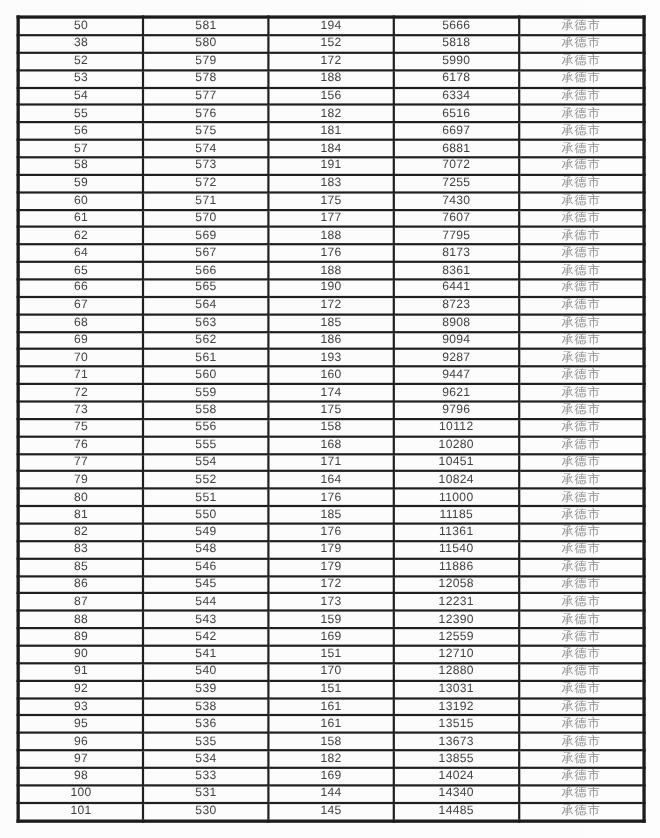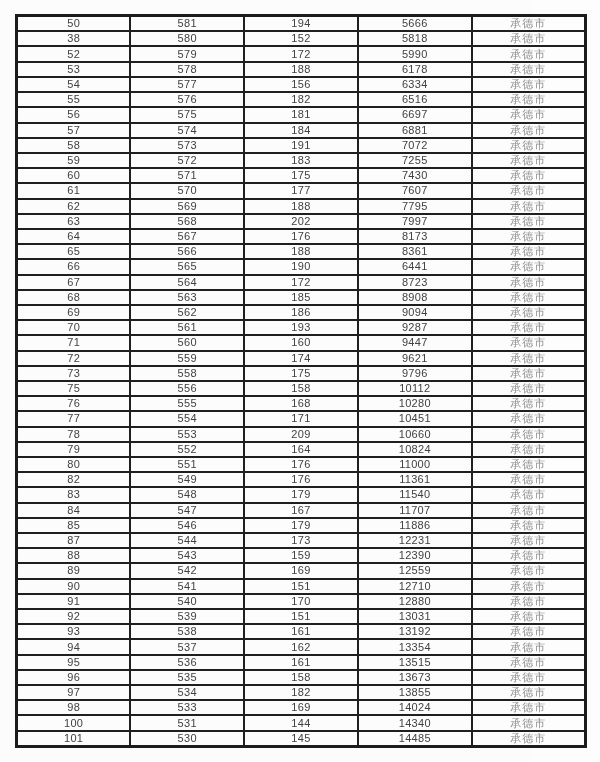--- a/index.html
+++ b/index.html
@@ -144,27 +144,20 @@
           <td class="city">承德市</td>
         </tr>
         <tr>
           <td>62</td>
           <td>569</td>
           <td>188</td>
           <td>7795</td>
           <td class="city">承德市</td>
         </tr>
         <tr>
-          <td>63</td>
-          <td>568</td>
-          <td>202</td>
-          <td>7997</td>
-          <td class="city">承德市</td>
-        </tr>
-        <tr>
           <td>64</td>
           <td>567</td>
           <td>176</td>
           <td>8173</td>
           <td class="city">承德市</td>
         </tr>
         <tr>
           <td>65</td>
           <td>566</td>
           <td>188</td>
@@ -242,69 +235,69 @@
           <td class="city">承德市</td>
         </tr>
         <tr>
           <td>77</td>
           <td>554</td>
           <td>171</td>
           <td>10451</td>
           <td class="city">承德市</td>
         </tr>
         <tr>
-          <td>78</td>
-          <td>553</td>
-          <td>209</td>
-          <td>10660</td>
-          <td class="city">承德市</td>
-        </tr>
-        <tr>
           <td>79</td>
           <td>552</td>
           <td>164</td>
           <td>10824</td>
           <td class="city">承德市</td>
         </tr>
         <tr>
           <td>80</td>
           <td>551</td>
           <td>176</td>
           <td>11000</td>
           <td class="city">承德市</td>
         </tr>
         <tr>
+          <td>81</td>
+          <td>550</td>
+          <td>185</td>
+          <td>11185</td>
+          <td class="city">承德市</td>
+        </tr>
+        <tr>
           <td>82</td>
           <td>549</td>
           <td>176</td>
           <td>11361</td>
           <td class="city">承德市</td>
         </tr>
         <tr>
           <td>83</td>
           <td>548</td>
           <td>179</td>
           <td>11540</td>
           <td class="city">承德市</td>
         </tr>
         <tr>
-          <td>84</td>
-          <td>547</td>
-          <td>167</td>
-          <td>11707</td>
-          <td class="city">承德市</td>
-        </tr>
-        <tr>
           <td>85</td>
           <td>546</td>
           <td>179</td>
           <td>11886</td>
           <td class="city">承德市</td>
         </tr>
         <tr>
+          <td>86</td>
+          <td>545</td>
+          <td>172</td>
+          <td>12058</td>
+          <td class="city">承德市</td>
+        </tr>
+        <tr>
           <td>87</td>
           <td>544</td>
           <td>173</td>
           <td>12231</td>
           <td class="city">承德市</td>
         </tr>
         <tr>
           <td>88</td>
           <td>543</td>
           <td>159</td>
@@ -337,27 +330,20 @@
           <td>539</td>
           <td>151</td>
           <td>13031</td>
           <td class="city">承德市</td>
         </tr>
         <tr>
           <td>93</td>
           <td>538</td>
           <td>161</td>
           <td>13192</td>
-          <td class="city">承德市</td>
-        </tr>
-        <tr>
-          <td>94</td>
-          <td>537</td>
-          <td>162</td>
-          <td>13354</td>
           <td class="city">承德市</td>
         </tr>
         <tr>
           <td>95</td>
           <td>536</td>
           <td>161</td>
           <td>13515</td>
           <td class="city">承德市</td>
         </tr>
         <tr>

